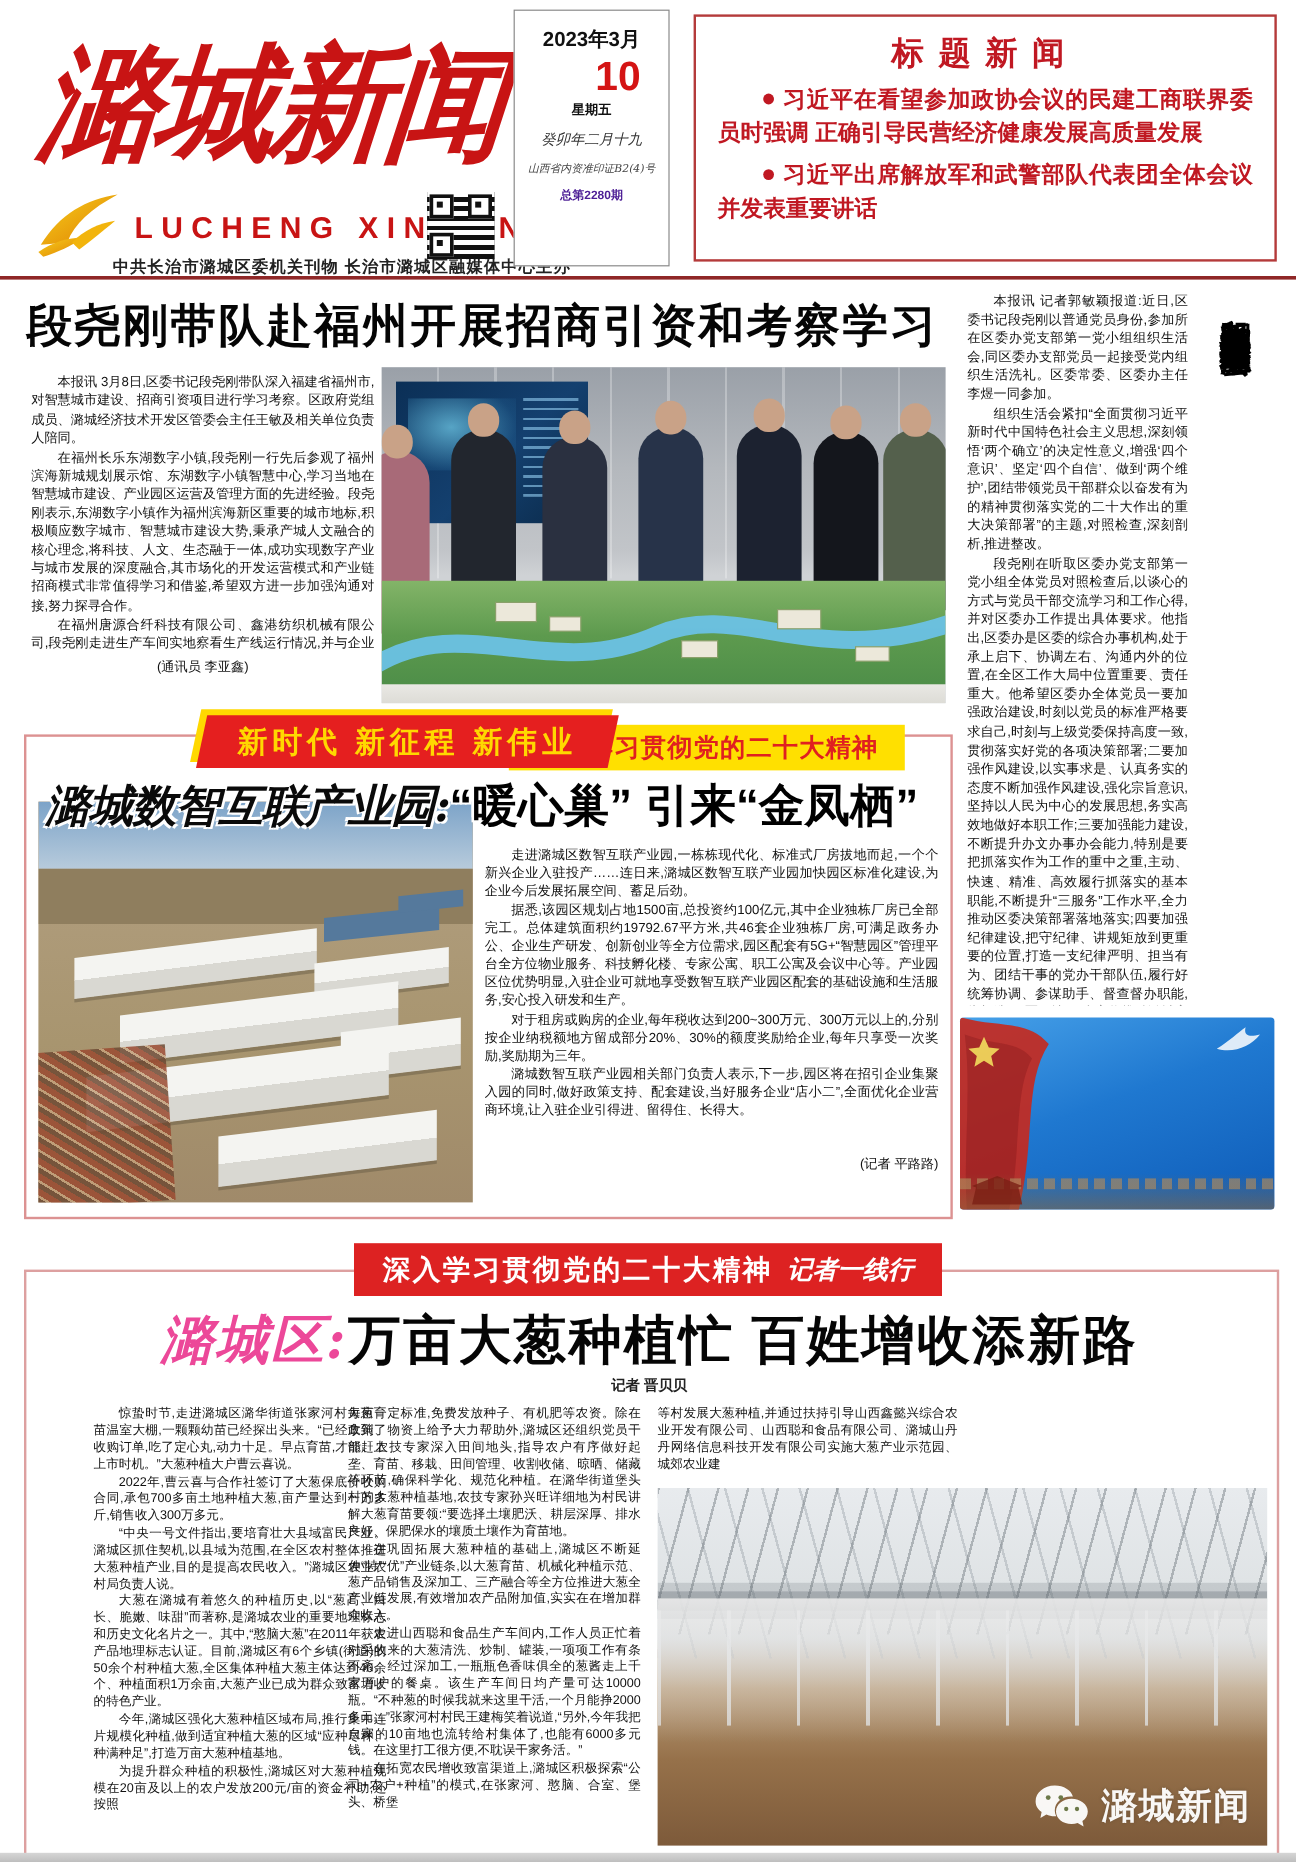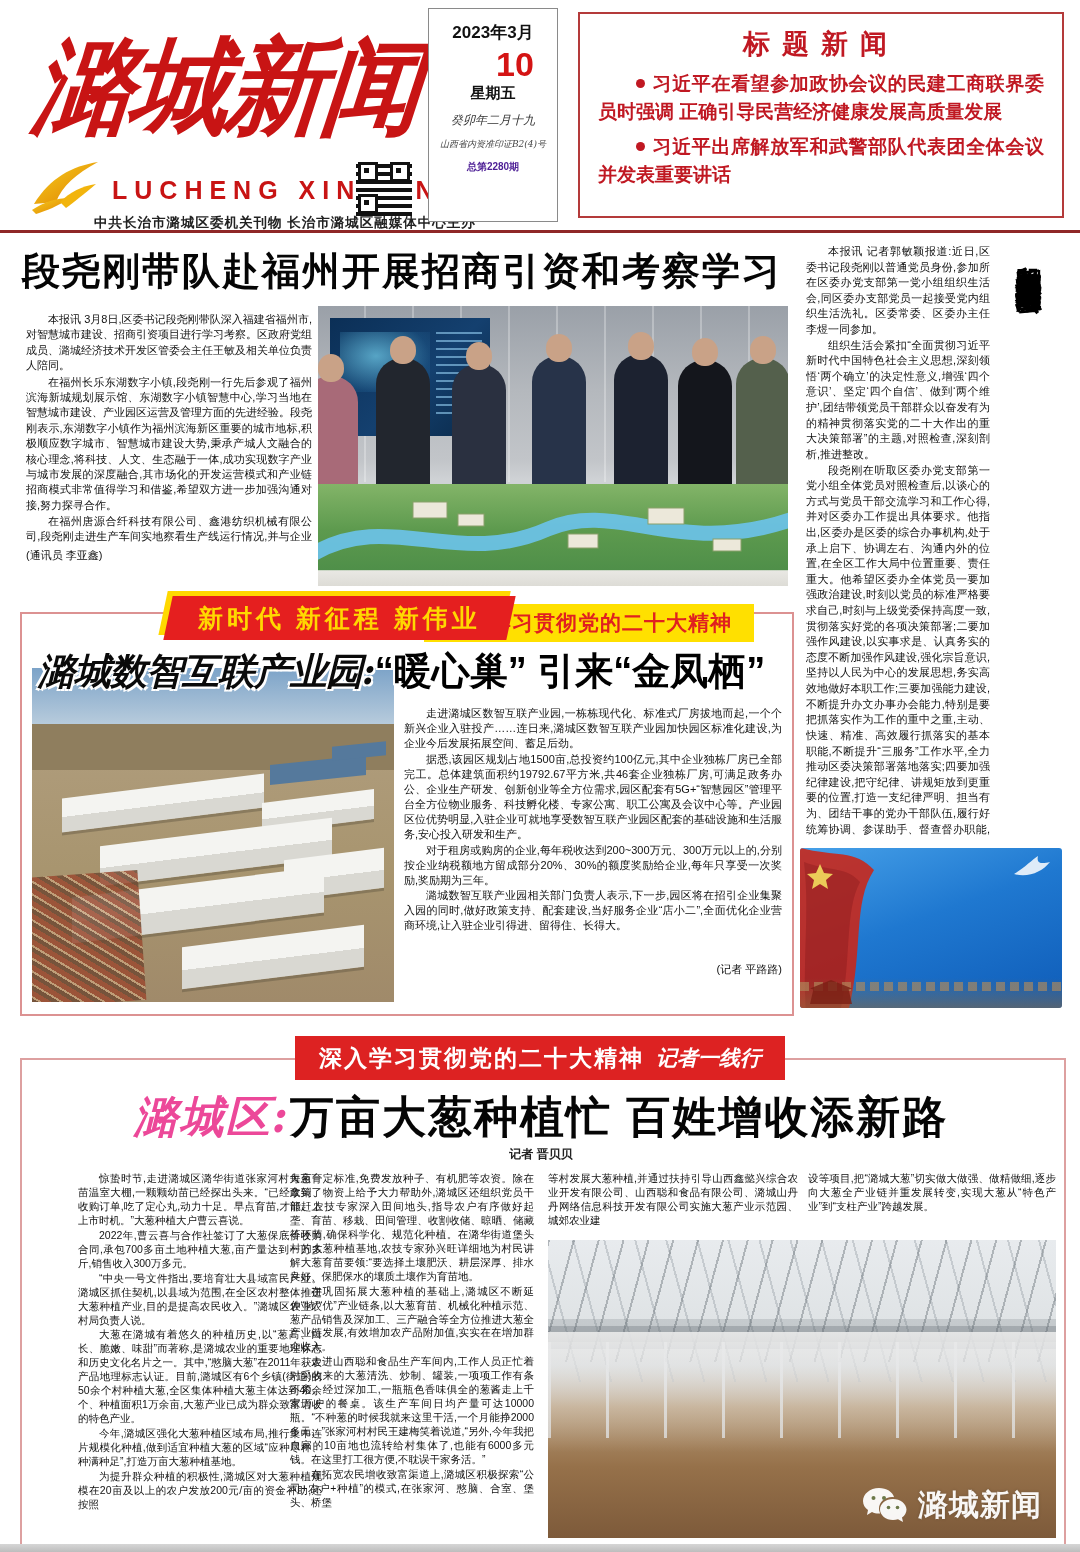--- a/index.html
+++ b/index.html
@@ -21,41 +21,41 @@
      repeating-linear-gradient(0deg,#111 0 4px,#fff 4px 8px),
      repeating-linear-gradient(90deg,#111 0 4px,rgba(255,255,255,.85) 4px 8px);}
   .qr-f{position:absolute;width:14px;height:14px;border:3px solid #111;background:#fff;}
   .qr-f::after{content:"";position:absolute;left:3px;top:3px;width:5px;height:5px;background:#111;}
   .organ-line{left:94px;top:214px;font-size:13.5px;font-weight:bold;color:#222;letter-spacing:1px;}
 
   .date-box{left:428px;top:8px;width:128px;height:212px;border:1.5px solid #8a8a8a;
     text-align:center;background:#fff;}
   .db-ym{margin-top:12px;font-size:17px;font-weight:bold;color:#111;}
   .db-day{margin-top:2px;font-size:34px;font-weight:900;color:#d41414;line-height:36px;padding-left:44px;}
-  .db-week{margin-top:2px;font-size:15px;font-weight:bold;color:#111;}
+  .db-week{margin-top:2px;font-size:11px;font-weight:bold;color:#111;}
   .db-lunar{margin-top:9px;font-size:12px;color:#333;font-family:"DejaVu Serif",serif;font-style:italic;}
   .db-lic{margin-top:9px;font-size:9px;color:#444;font-family:"DejaVu Serif",serif;font-style:italic;}
   .db-issue{margin-top:9px;font-size:10px;font-weight:bold;color:#4c1d95;}
 
   .hn-box{left:578px;top:12px;width:482px;height:202px;border:2px solid #b43a3a;background:#fff;}
   .hn-title{margin-top:12px;text-align:center;font-size:27px;font-weight:900;color:#c01822;letter-spacing:12px;}
   .hn-item{margin:8px 18px 0 18px;font-size:19px;font-weight:bold;color:#c01822;
     line-height:1.45;text-align:justify;text-indent:2em;}
   .hn-bullet{display:inline-block;width:9px;height:9px;border-radius:50%;background:#c01822;
     margin-right:7px;vertical-align:2px;}
 
   .mast-rule{left:0;top:230px;width:1080px;height:3px;background:#8f2727;}
 
   
   .fz-headline{left:22px;top:246px;width:782px;font-size:38px;font-weight:900;color:#050505;
     letter-spacing:2px;white-space:nowrap;font-family:"DejaVu Sans","Liberation Sans",sans-serif;}
   .fz-text{left:26px;top:312px;width:286px;height:232px;font-size:11px;line-height:1.4;
     overflow:hidden;color:#111;}
   .fz-text p{margin-bottom:1px;}
-  .fz-byline{left:26px;top:548px;width:286px;text-align:left;font-size:11px;color:#111;}
+  .fz-byline{left:26px;top:548px;width:286px;text-align:center;font-size:11px;color:#111;}
 
   .photo1{left:318px;top:306px;width:470px;height:280px;overflow:hidden;
     background:linear-gradient(180deg,#9aa0a8 0%,#b4b8bd 30%,#c2c5c9 55%,#cfd2d5 62%);}
   .ph1-panels{position:absolute;left:0;top:0;right:0;height:176px;
     background:repeating-linear-gradient(90deg,transparent 0 46px,rgba(255,255,255,.28) 46px 48px);}
   .ph1-screen{position:absolute;left:12px;top:12px;width:160px;height:118px;
     background:linear-gradient(135deg,#0b2f56,#14406f 55%,#0a2948);}
   .ph1-screen::before{content:"";position:absolute;left:10px;top:14px;width:90px;height:60px;
     background:radial-gradient(ellipse at 40% 40%,rgba(110,200,230,.75),rgba(40,110,160,.25) 70%,transparent);}
   .ph1-screen::after{content:"";position:absolute;right:8px;top:10px;width:46px;height:86px;
@@ -325,23 +325,20 @@
   </div>
   <div class="abs ocol oc2">
     <p class="body-p cont">每亩一定标准,免费发放种子、有机肥等农资。除在政策、物资上给予大力帮助外,潞城区还组织党员干部、农技专家深入田间地头,指导农户有序做好起垄、育苗、移栽、田间管理、收割收储、晾晒、储藏等环节,确保科学化、规范化种植。在潞华街道堡头村的大葱种植基地,农技专家孙兴旺详细地为村民讲解大葱育苗要领:“要选择土壤肥沃、耕层深厚、排水良好、保肥保水的壤质土壤作为育苗地。</p>
     <p class="body-p">在巩固拓展大葱种植的基础上,潞城区不断延伸“特”“优”产业链条,以大葱育苗、机械化种植示范、葱产品销售及深加工、三产融合等全方位推进大葱全产业链发展,有效增加农产品附加值,实实在在增加群众收入。</p>
     <p class="body-p">走进山西聪和食品生产车间内,工作人员正忙着对采收来的大葱清洗、炒制、罐装,一项项工作有条不紊。经过深加工,一瓶瓶色香味俱全的葱酱走上千家万户的餐桌。该生产车间日均产量可达10000瓶。“不种葱的时候我就来这里干活,一个月能挣2000多元。”张家河村村民王建梅笑着说道,“另外,今年我把自家的10亩地也流转给村集体了,也能有6000多元钱。在这里打工很方便,不耽误干家务活。”</p>
     <p class="body-p">在拓宽农民增收致富渠道上,潞城区积极探索“公司+农户+种植”的模式,在张家河、憨脑、合室、堡头、桥堡</p>
   </div>
   <div class="abs ocol oc3">
     <p class="body-p cont">等村发展大葱种植,并通过扶持引导山西鑫懿兴综合农业开发有限公司、山西聪和食品有限公司、潞城山丹丹网络信息科技开发有限公司实施大葱产业示范园、城郊农业建</p>
   </div>
-  <div class="abs ocol oc4">
-    <p class="body-p cont">设等项目,把“潞城大葱”切实做大做强、做精做细,逐步向大葱全产业链并重发展转变,实现大葱从“特色产业”到“支柱产业”跨越发展。</p>
-  </div>
 
   <div class="abs photo3">
     <div class="gh-arc2"></div>
     <div class="gh-arc1"></div>
     <div class="gh-truss"></div>
     <div class="gh-poles"></div>
     <div class="gh-mist"></div>
     <div class="watermark">
       <svg width="46" height="40" viewBox="0 0 46 40">
         <g fill="#ffffff">

